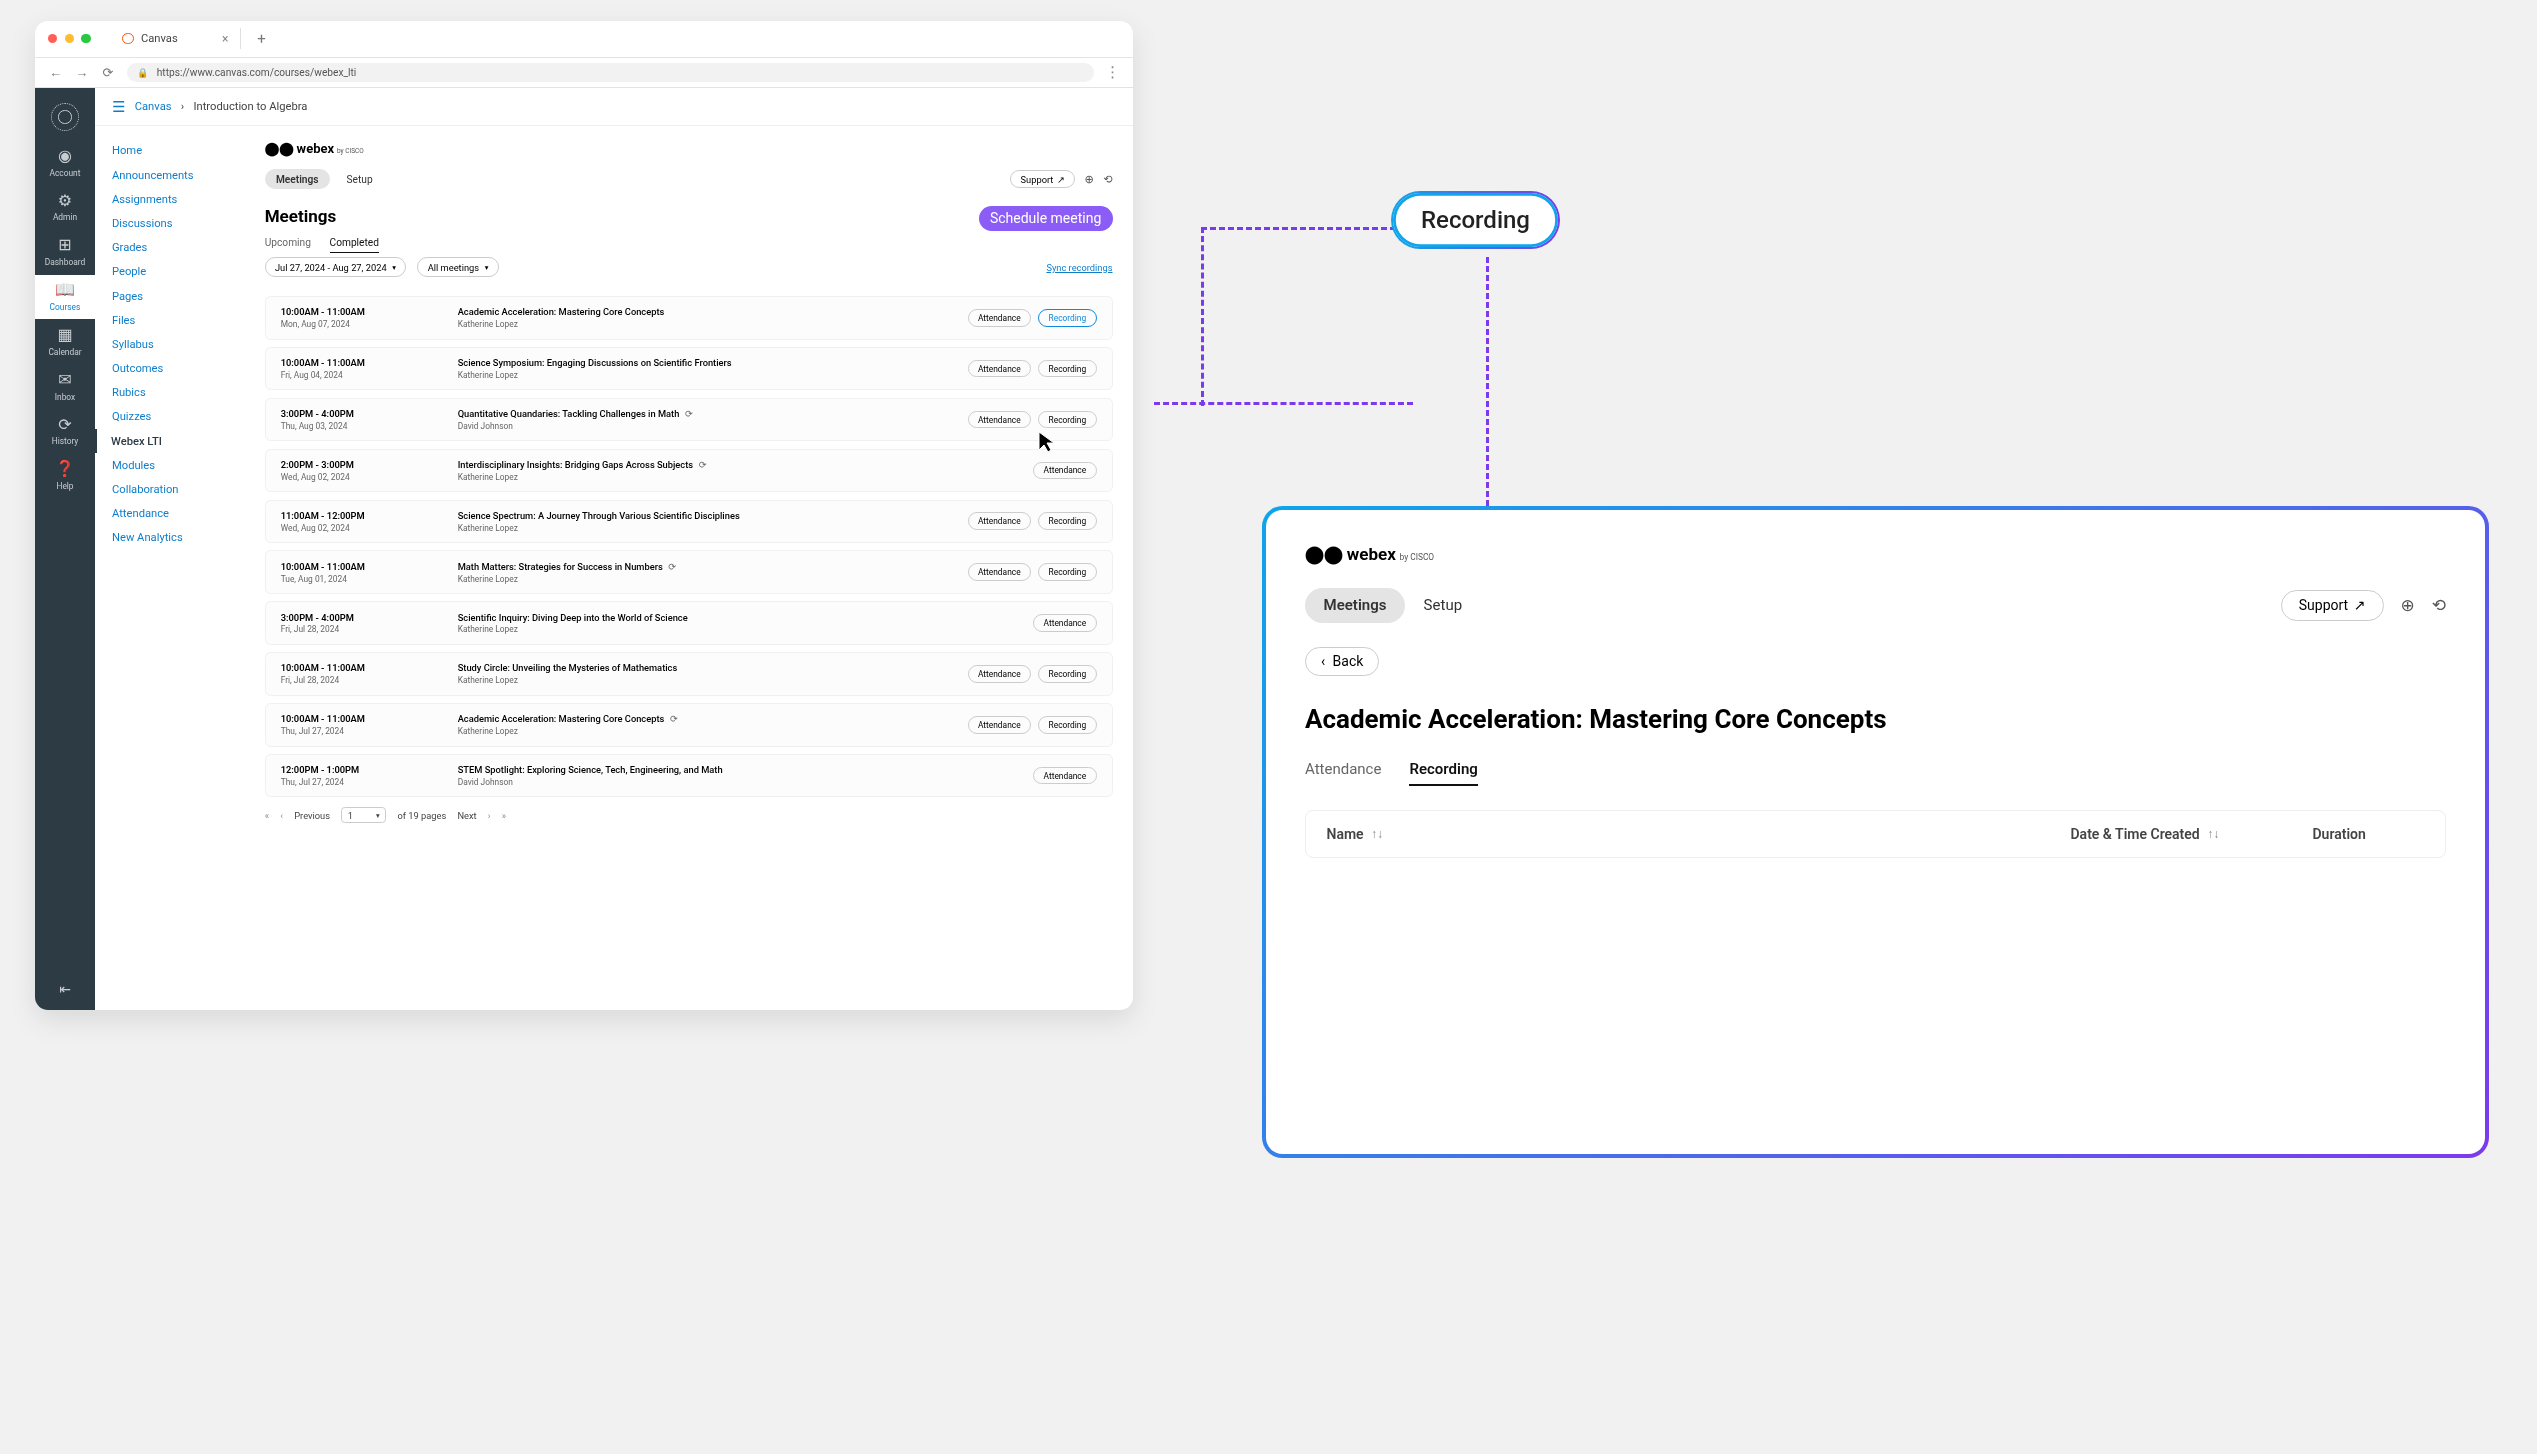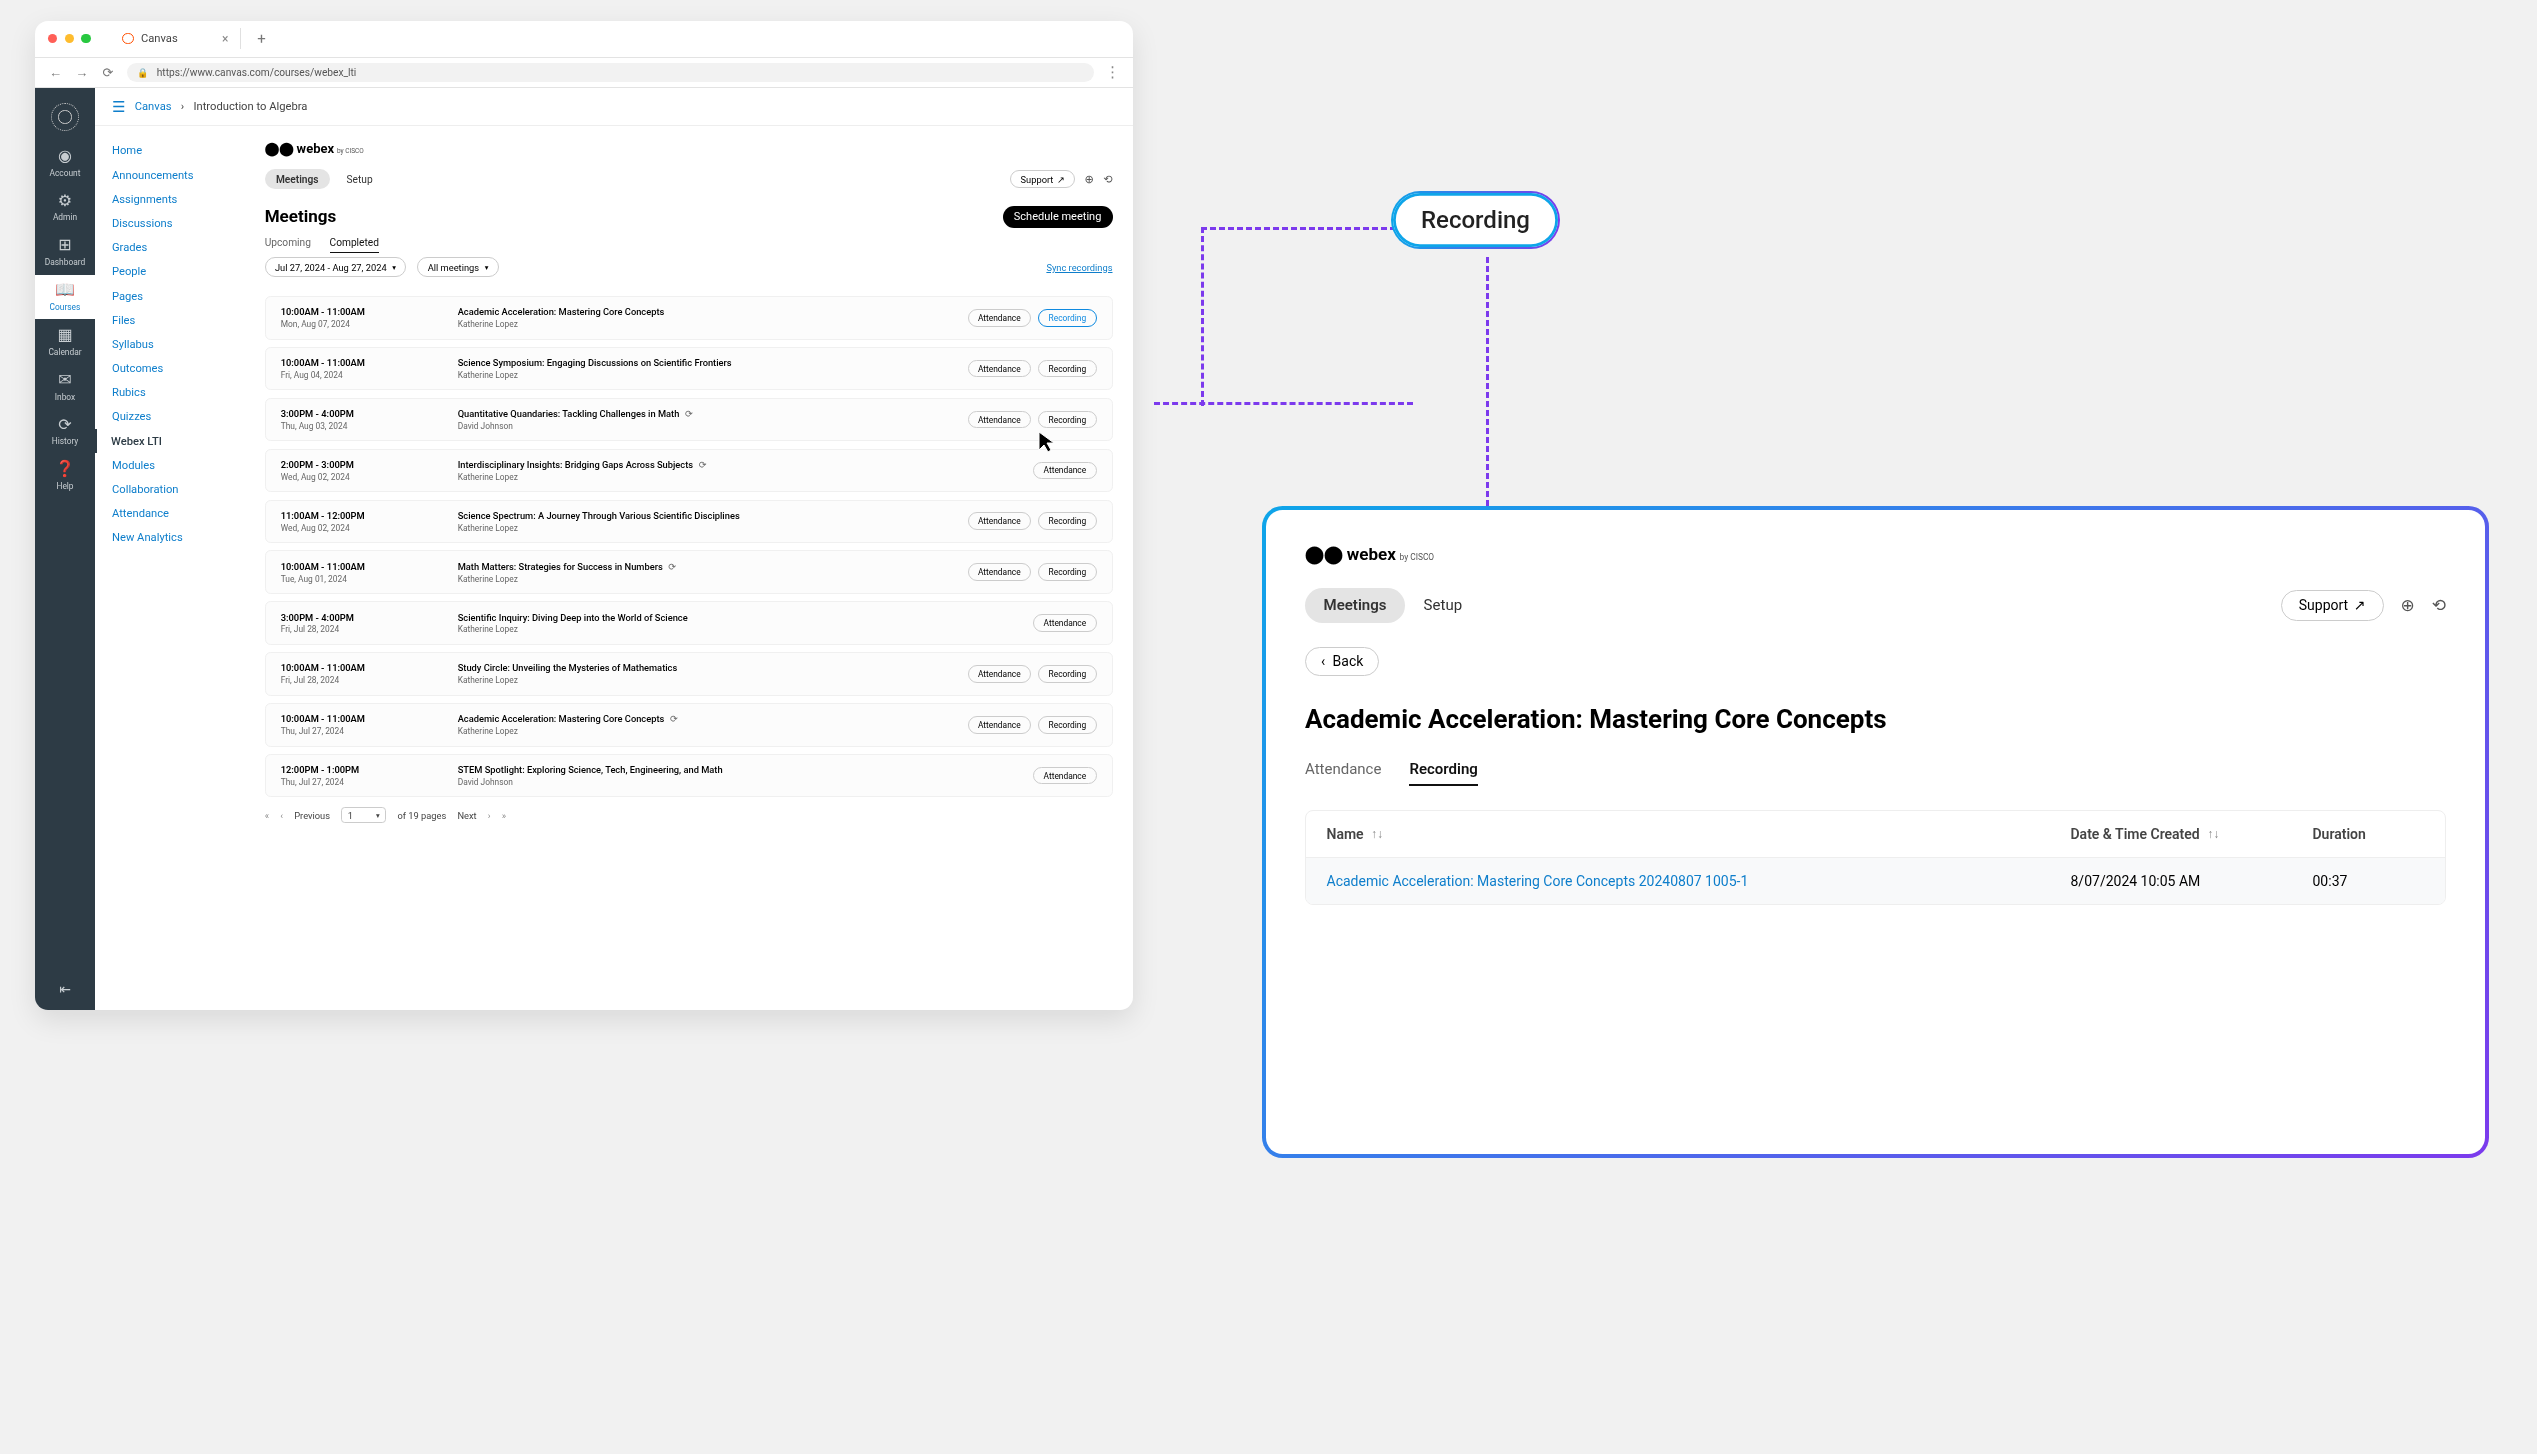--- a/index.html
+++ b/index.html
@@ -58,21 +58,21 @@
   .webex-logo .sub { font-size:6.5px; font-weight:400; color:#555; }
   .lti-tabbar { display:flex; align-items:center; margin-top:13px; }
   .lti-tabs { display:flex; gap:5.6px; }
   .lti-tab { padding:4.7px 11.2px; border-radius:13px; font-size:10.2px; color:#333; }
   .lti-tab.active { background:#e4e4e4; font-weight:600; }
   .lti-right { margin-left:auto; display:flex; align-items:center; gap:9.3px; }
   .support-btn { border:0.9px solid #ccc; border-radius:13px; padding:2.8px 9.3px; font-size:9.3px; display:flex; align-items:center; gap:3.7px; }
   .circ-ico { font-size:11.2px; color:#555; }
 
   h1.meetings-h { font-size:17px; font-weight:700; margin-top:17px; }
-  .sched-btn { float:right; background:#000000; color:#fff; font-size:11px; padding:4.7px 11.2px; border-radius:13px; position:relative; top:-20.5px; }
+  .sched-btn { float:right; background:#8b5cf6; color:#fff; font-size:14px; padding:4.7px 11.2px; border-radius:13px; position:relative; top:-20.5px; }
 
   .subtabs { display:flex; gap:18.6px; font-size:10.2px; margin-top:11.2px; }
   .subtab { color:#666; padding-bottom:3.7px; cursor:pointer; }
   .subtab.active { color:#111; font-weight:400; border-bottom:1.9px solid #111; }
 
   .filters { display:flex; align-items:center; gap:11.2px; margin-top:4px; }
   .pill { border:0.9px solid #ccc; border-radius:13px; padding:3.7px 9.3px; font-size:9.3px; display:flex; align-items:center; gap:5.6px; }
   .pill .caret { font-size:7.4px; }
   .sync { margin-left:auto; color:#0e7ecb; font-size:9.3px; text-decoration:underline; }
 
@@ -515,24 +515,17 @@
       </div>
       <div class="c-date">
         <span>Date &amp; Time Created</span>
         <span class="sorti">↑↓</span>
       </div>
       <div class="c-dur">
         <span>Duration</span>
       </div>
     </div>
     <div id="d-rows">
-        <div class="d-tr">
-          <div class="c-name">
-            <a href="#">Academic Acceleration: Mastering Core Concepts 20240807 1005-1</a>
-          </div>
-          <div class="c-date">8/07/2024 10:05 AM</div>
-          <div class="c-dur">00:37</div>
-        </div>
       </div>
   </div>
 
 </div>
 
 
 </body></html>

